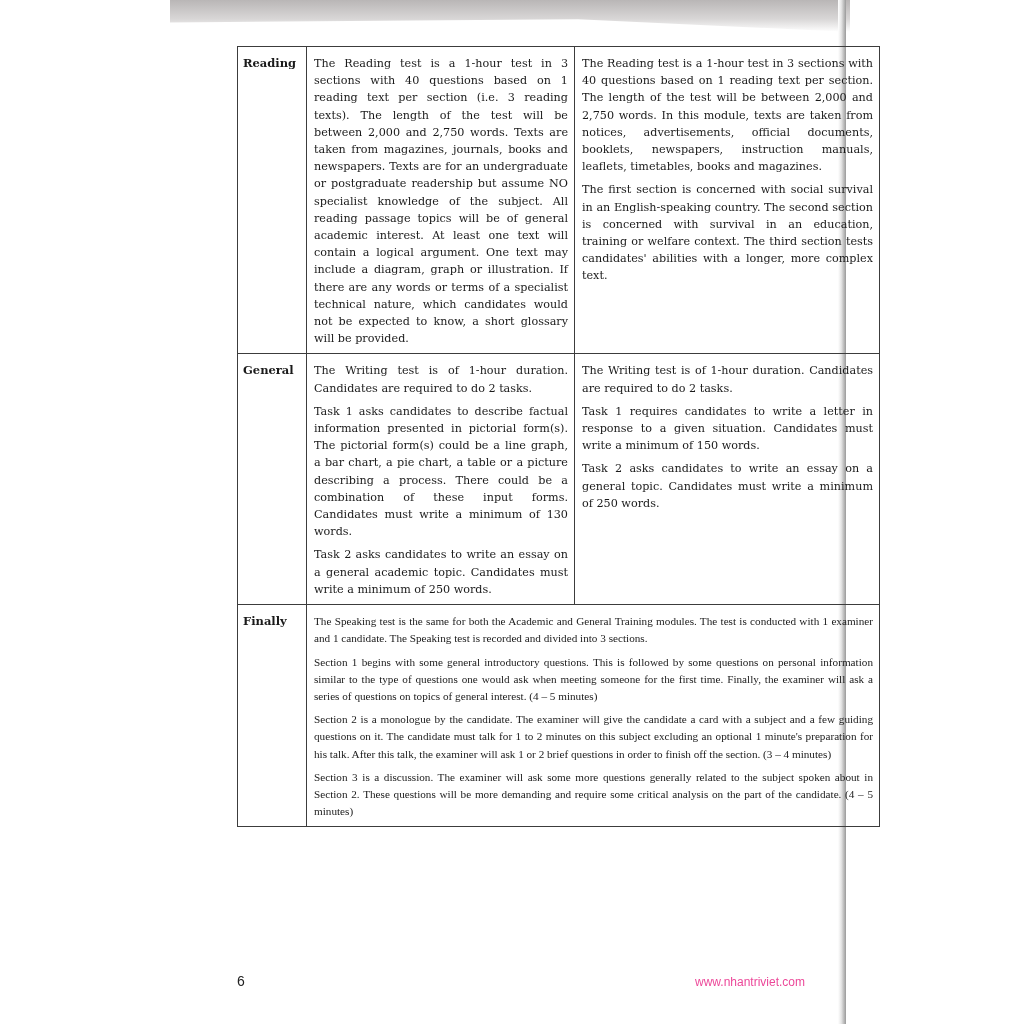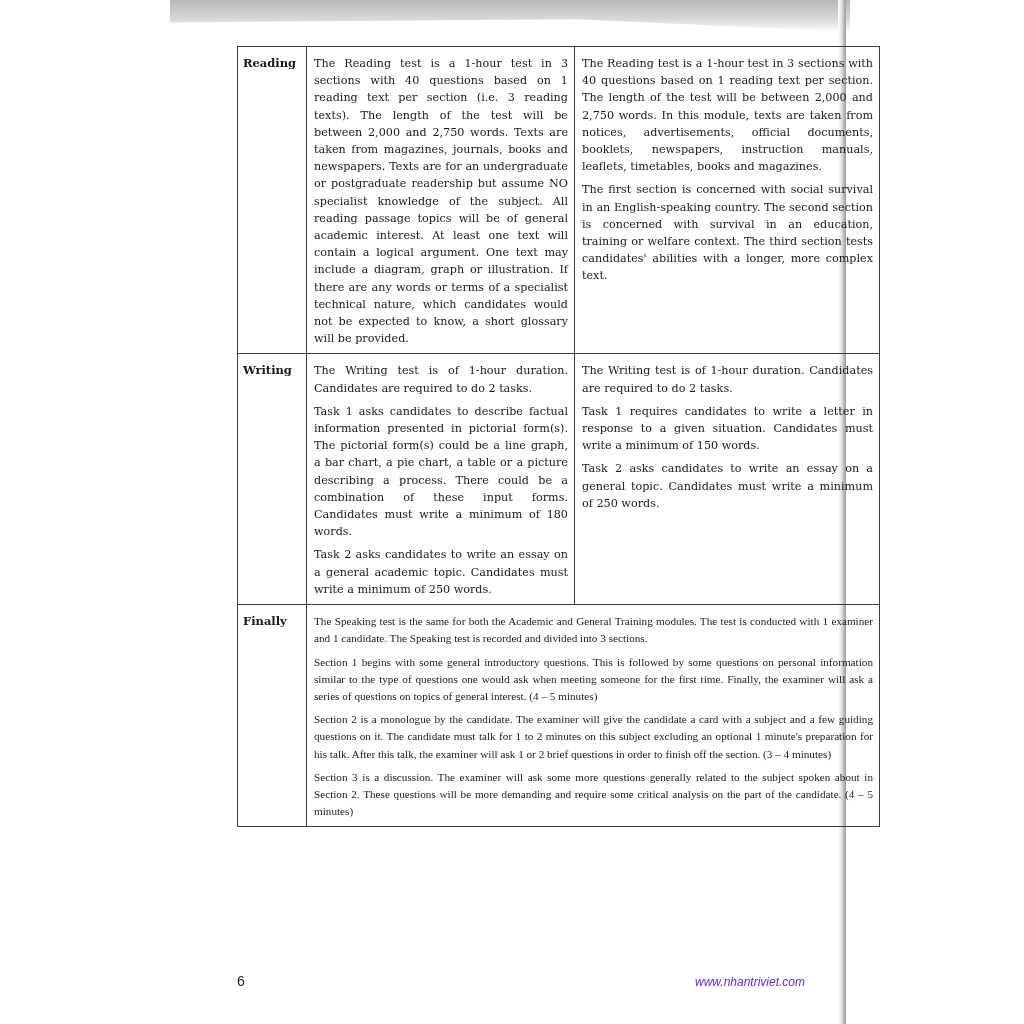--- a/index.html
+++ b/index.html
@@ -80,22 +80,21 @@
       font-family: "Liberation Sans", sans-serif;
       font-size: 14px;
       color: #222;
     }
     .footer-url {
       position: absolute;
       left: 695px;
       top: 975px;
       font-family: "Liberation Sans", sans-serif;
       font-size: 12px;
-      color: #6d28d9;
-      font-style: italic;
+      color: #ec4899;
     }
   </style>
 </head>
 <body>
 
 <div class="scan-bg"></div>
 <div class="top-shadow"></div>
 <div class="right-edge"></div>
 
 <div class="page">
@@ -105,24 +104,24 @@
       <td class="cat">Reading</td>
       <td class="academic">
         <p class="para">The Reading test is a 1-hour test in 3 sections with 40 questions based on 1 reading text per section (i.e. 3 reading texts). The length of the test will be between 2,000 and 2,750 words. Texts are taken from magazines, journals, books and newspapers. Texts are for an undergraduate or postgraduate readership but assume NO specialist knowledge of the subject. All reading passage topics will be of general academic interest. At least one text will contain a logical argument. One text may include a diagram, graph or illustration. If there are any words or terms of a specialist technical nature, which candidates would not be expected to know, a short glossary will be provided.</p>
       </td>
       <td class="general">
         <p class="para">The Reading test is a 1-hour test in 3 sections with 40 questions based on 1 reading text per section. The length of the test will be between 2,000 and 2,750 words. In this module, texts are taken from notices, advertisements, official documents, booklets, newspapers, instruction manuals, leaflets, timetables, books and magazines.</p>
         <p class="para">The first section is concerned with social survival in an English-speaking country. The second section is concerned with survival in an education, training or welfare context. The third section tests candidates' abilities with a longer, more complex text.</p>
       </td>
     </tr>
     <tr>
-      <td class="cat">Writing</td>
+      <td class="cat">General</td>
       <td class="academic">
         <p class="para">The Writing test is of 1-hour duration. Candidates are required to do 2 tasks.</p>
-        <p class="para">Task 1 asks candidates to describe factual information presented in pictorial form(s). The pictorial form(s) could be a line graph, a bar chart, a pie chart, a table or a picture describing a process. There could be a combination of these input forms. Candidates must write a minimum of 180 words.</p>
+        <p class="para">Task 1 asks candidates to describe factual information presented in pictorial form(s). The pictorial form(s) could be a line graph, a bar chart, a pie chart, a table or a picture describing a process. There could be a combination of these input forms. Candidates must write a minimum of 130 words.</p>
         <p class="para">Task 2 asks candidates to write an essay on a general academic topic. Candidates must write a minimum of 250 words.</p>
       </td>
       <td class="general">
         <p class="para">The Writing test is of 1-hour duration. Candidates are required to do 2 tasks.</p>
         <p class="para">Task 1 requires candidates to write a letter in response to a given situation. Candidates must write a minimum of 150 words.</p>
         <p class="para">Task 2 asks candidates to write an essay on a general topic. Candidates must write a minimum of 250 words.</p>
       </td>
     </tr>
     <tr>
       <td class="cat">Finally</td>

